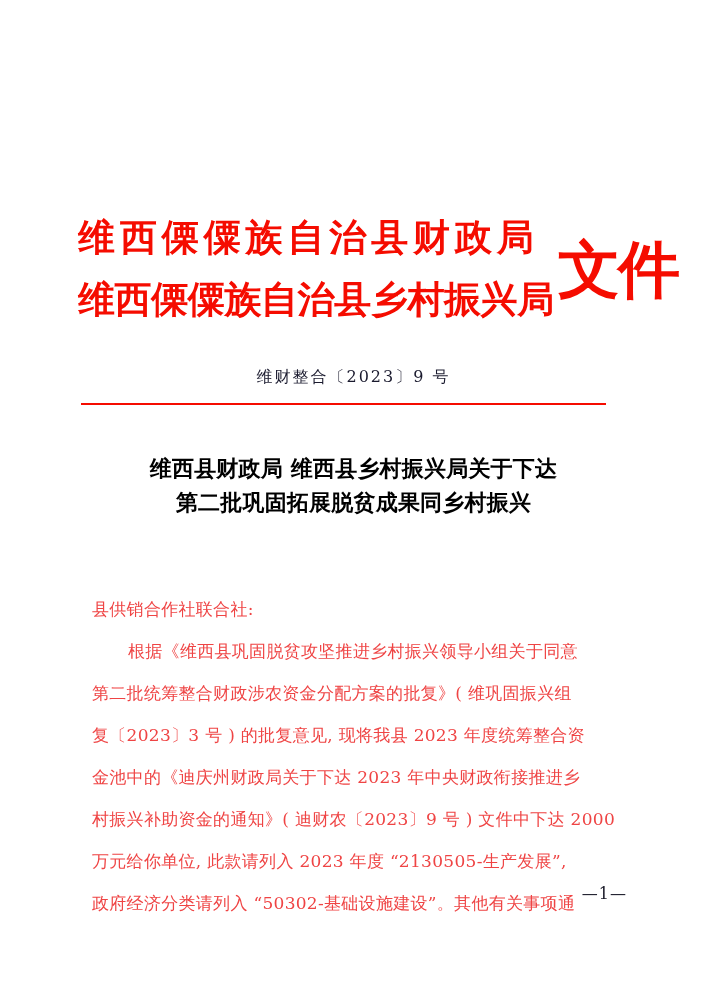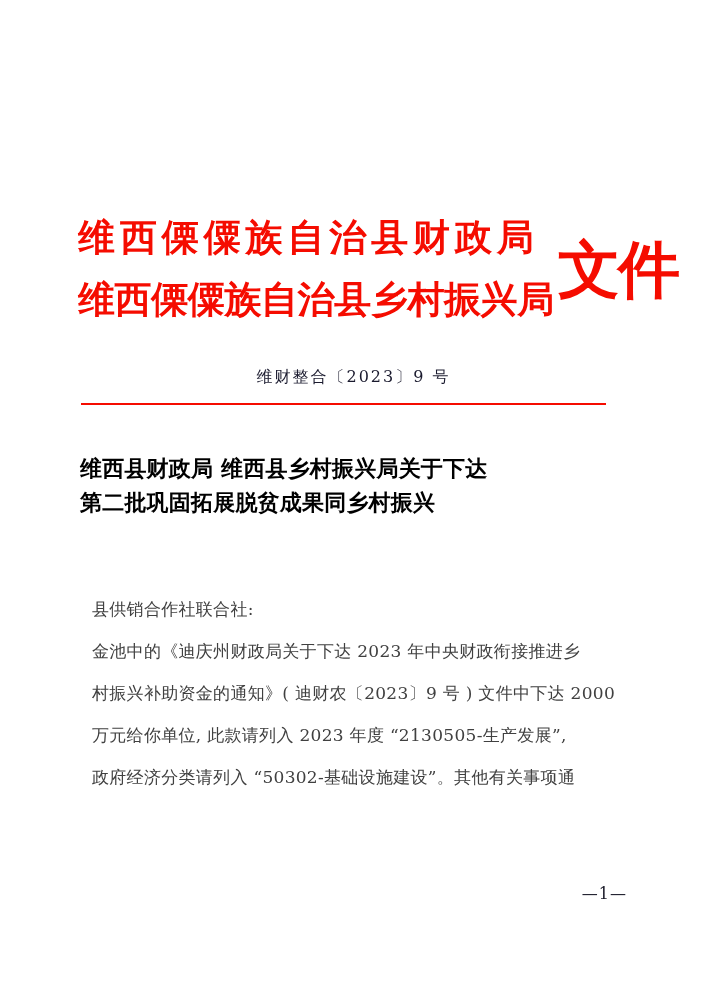--- a/index.html
+++ b/index.html
@@ -94,20 +94,21 @@
     height: 2px;
     background: #f50c00;
   }
 
   
   .doc-title {
     position: absolute;
     left: 80px;
     top: 452px;
     width: 547px;
+    text-align: center;
   }
   .doc-title .t-line {
     display: block;
     font-family: "DejaVu Sans", "Liberation Sans", sans-serif;
     font-weight: bold;
     font-size: 22px;
     line-height: 34px;
     color: #000000;
     letter-spacing: 0.2px;
     white-space: nowrap;
@@ -119,21 +120,21 @@
     left: 92px;
     top: 588px;
     width: 528px;
   }
 
   .b-line {
     display: block;
     font-family: "DejaVu Serif", "Liberation Serif", serif;
     font-size: 17px;
     line-height: 42px;
-    color: #404040;
+    color: #ef4444;
     letter-spacing: 0.3px;
     white-space: nowrap;
   }
   .b-line.indent {
     text-indent: 36px;
   }
 
   
   .page-footer {
     position: absolute;
@@ -166,20 +167,23 @@
 
   <div class="red-rule"></div>
 
   <div class="doc-title">
     <span class="t-line">维西县财政局 维西县乡村振兴局关于下达</span>
     <span class="t-line">第二批巩固拓展脱贫成果同乡村振兴</span>
   </div>
 
   <div class="body-block">
     <span class="b-line">县供销合作社联合社:</span>
+    <span class="b-line indent">根据《维西县巩固脱贫攻坚推进乡村振兴领导小组关于同意</span>
+    <span class="b-line">第二批统筹整合财政涉农资金分配方案的批复》( 维巩固振兴组</span>
+    <span class="b-line">复〔2023〕3 号 ) 的批复意见, 现将我县 2023 年度统筹整合资</span>
     <span class="b-line">金池中的《迪庆州财政局关于下达 2023 年中央财政衔接推进乡</span>
     <span class="b-line">村振兴补助资金的通知》( 迪财农〔2023〕9 号 ) 文件中下达 2000</span>
     <span class="b-line">万元给你单位, 此款请列入 2023 年度 “2130505-生产发展”,</span>
     <span class="b-line">政府经济分类请列入 “50302-基础设施建设”。其他有关事项通</span>
   </div>
 
   <div class="page-footer">—1—</div>
 
 </div>
 

